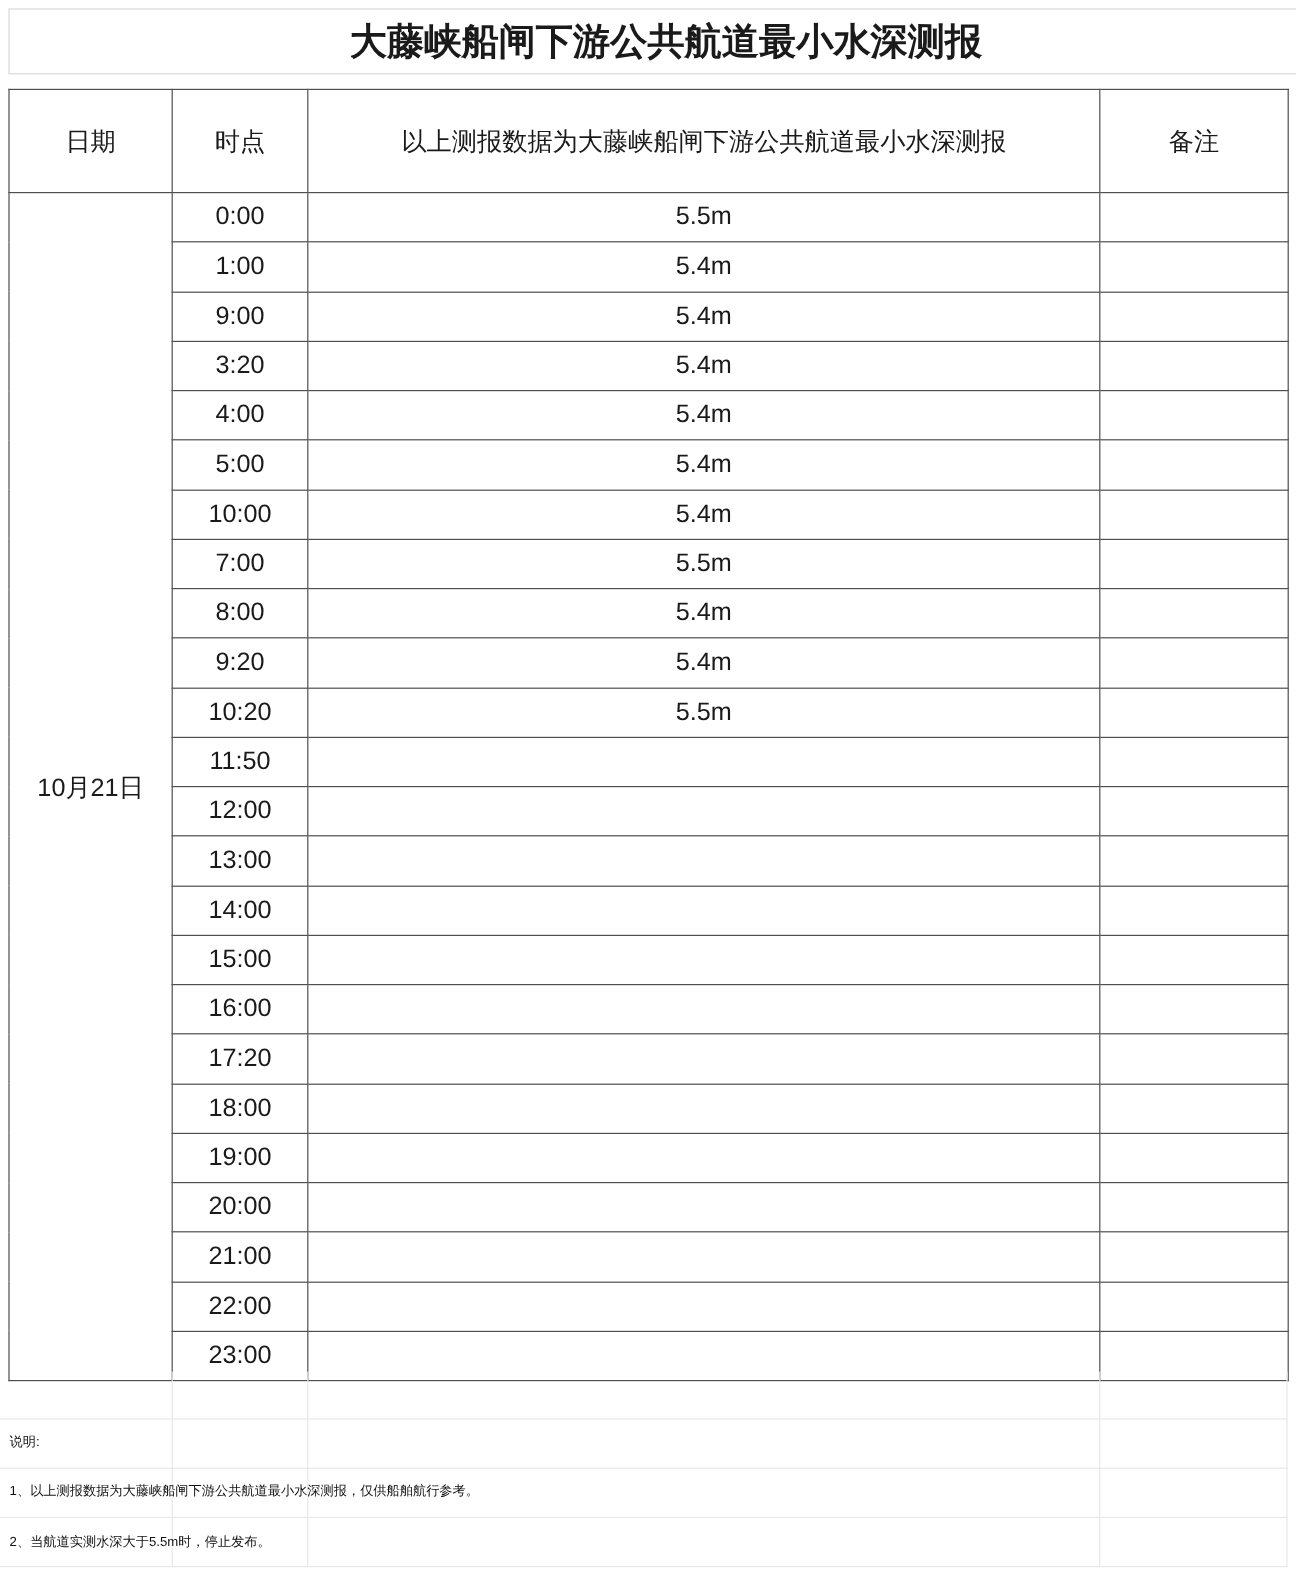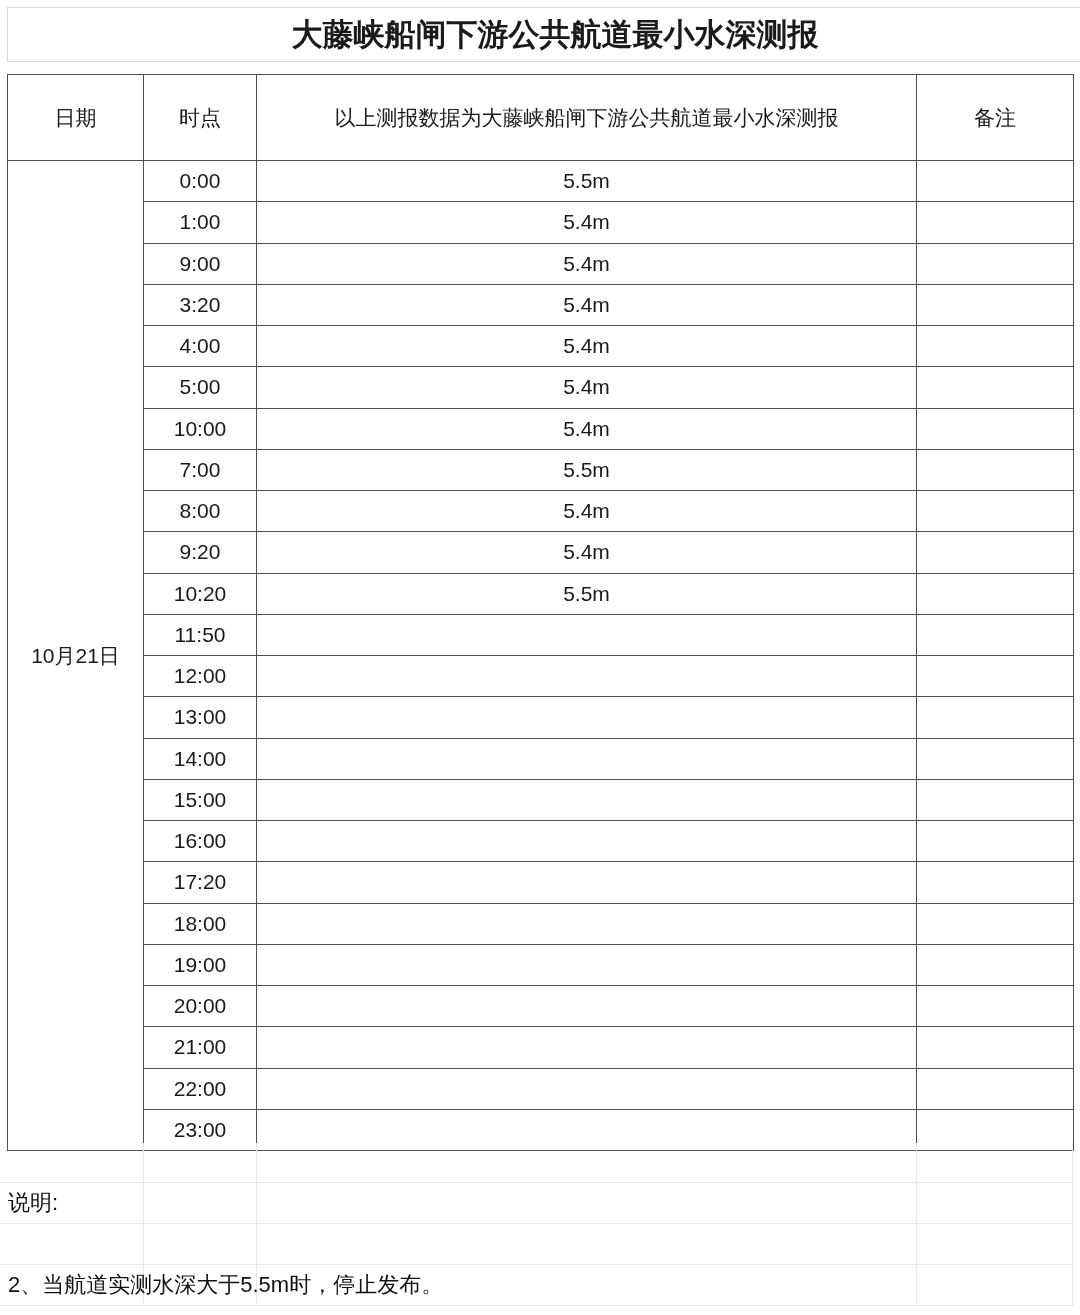--- a/index.html
+++ b/index.html
@@ -69,21 +69,21 @@
   .v-line.c1 { left: 143px; }
   .v-line.c2 { left: 256px; }
   .v-line.c3 { left: 916px; }
   .v-line.c4 { left: 1072px; }
 
   .note {
     position: absolute;
     left: 8px;
     height: 41px;
     line-height: 41px;
-    font-size: 22px;
+    font-size: 11px;
     white-space: nowrap;
     color: #111111;
   }
   .note.row1 { top: 39px; }
   .note.row2 { top: 80px; }
   .note.row3 { top: 121px; height: 58px; line-height: 42px; }
 </style>
 </head>
 <body>
 
@@ -236,16 +236,17 @@
   <div class="footer">
     <div class="v-line c1"></div>
     <div class="v-line c2"></div>
     <div class="v-line c3"></div>
     <div class="v-line c4"></div>
     <div class="h-line l1"></div>
     <div class="h-line l2"></div>
     <div class="h-line l3"></div>
     <div class="h-line l4"></div>
     <div class="note row1">说明:</div>
+    <div class="note row2">1、以上测报数据为大藤峡船闸下游公共航道最小水深测报，仅供船舶航行参考。</div>
     <div class="note row3">2、当航道实测水深大于5.5m时，停止发布。</div>
   </div>
 
 </div>
 
 </body></html>

